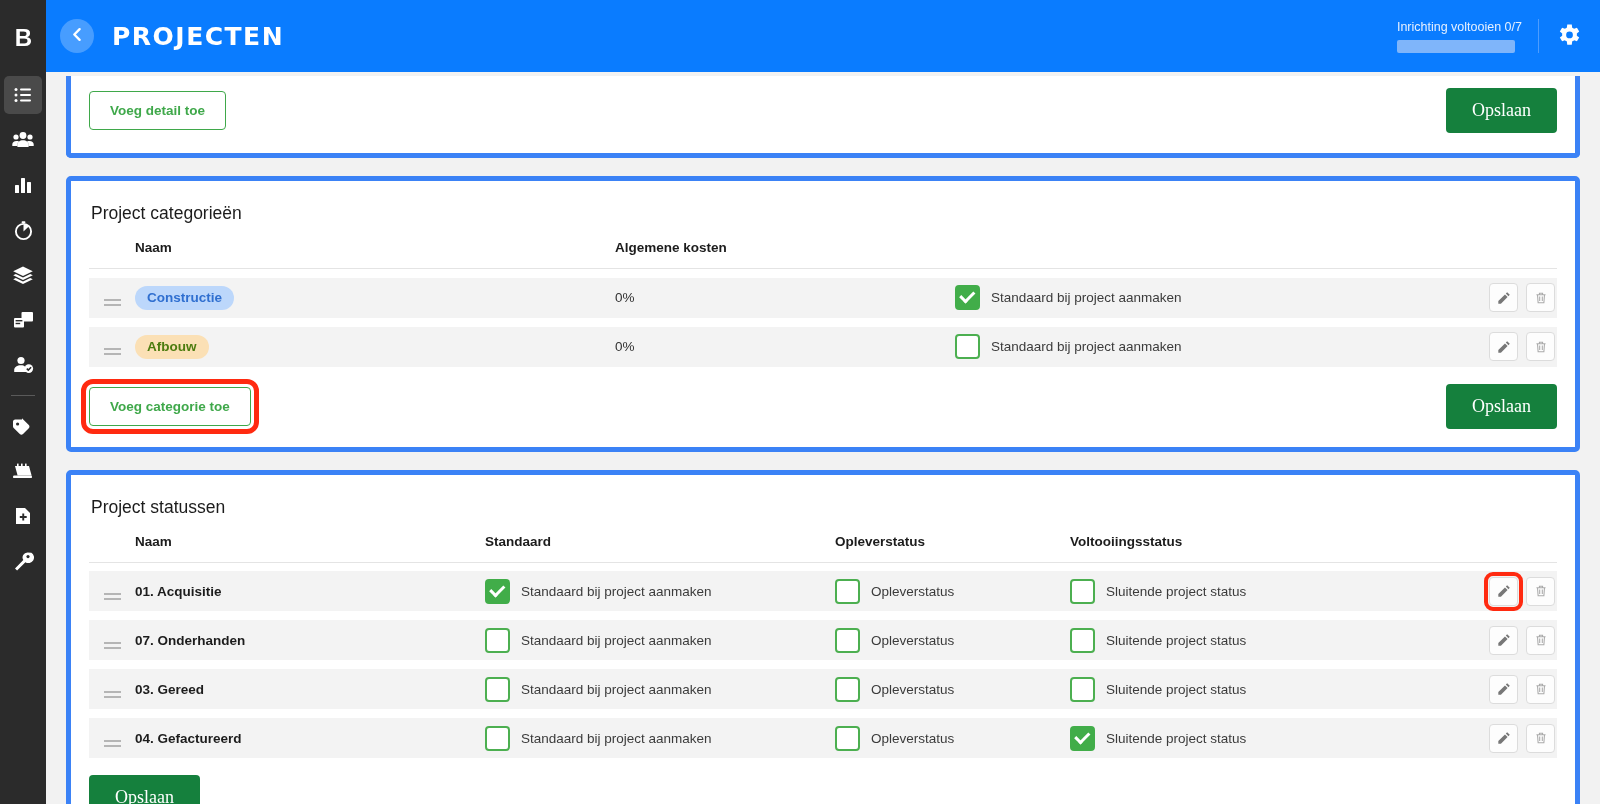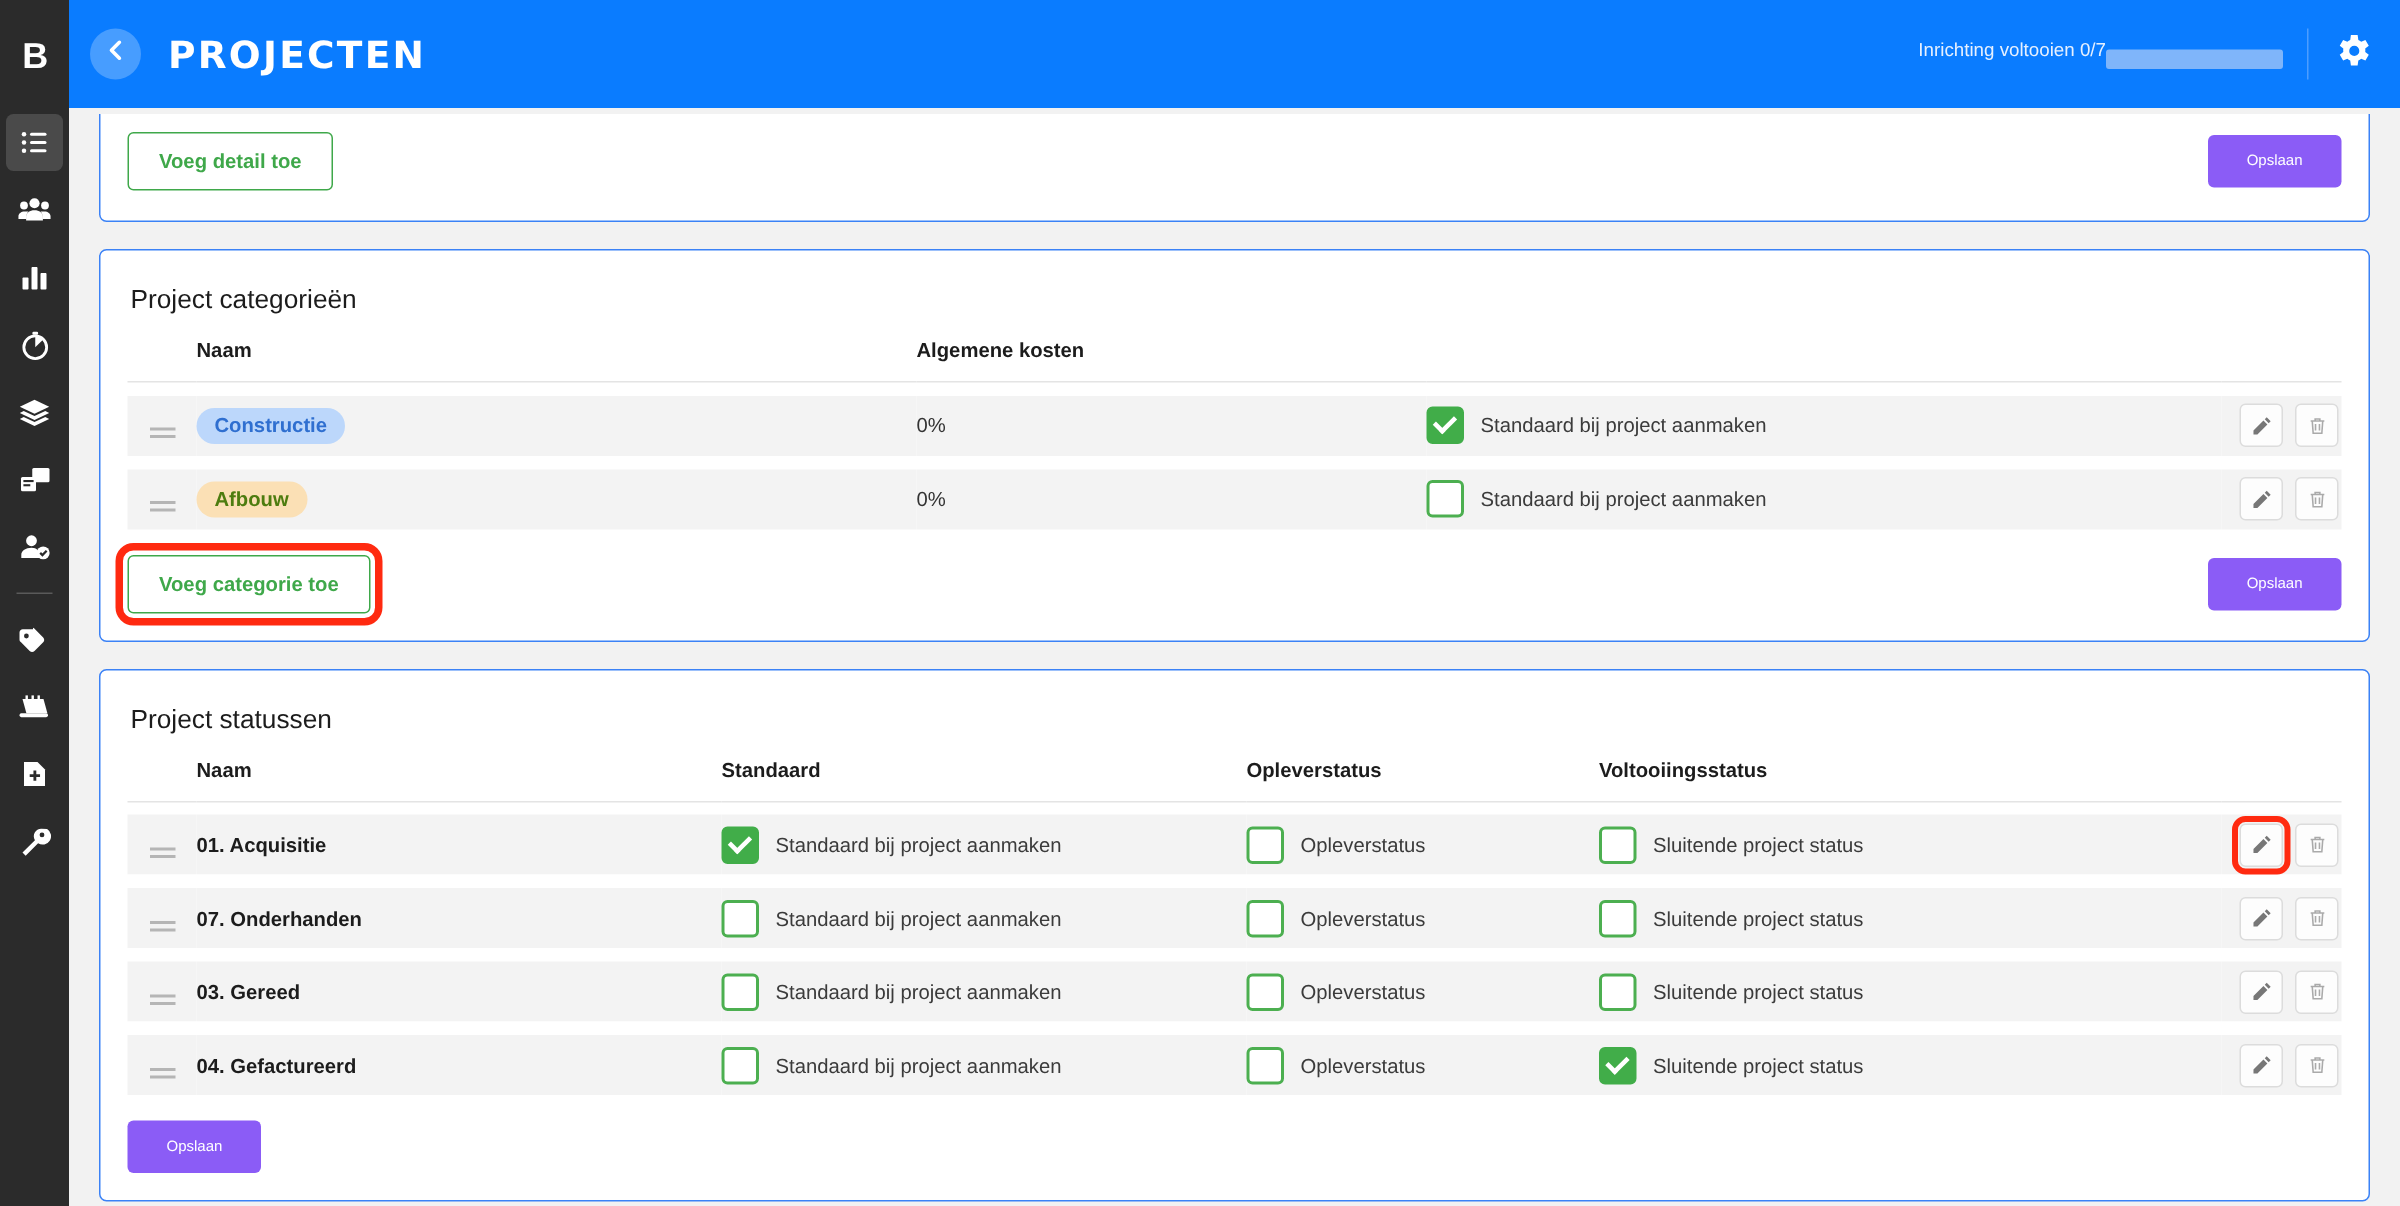--- a/index.html
+++ b/index.html
@@ -38,35 +38,35 @@
     flex: 0 0 auto; cursor: pointer;
   }
   #header-title {
     color: #fff; font-size: 25px; font-weight: bold; letter-spacing: 1.5px;
     margin-left: 18px; font-family: "DejaVu Sans", sans-serif;
   }
   #header-right {
     margin-left: auto; display: flex; align-items: center; height: 100%;
     padding-right: 18px;
   }
-  #progress-wrap { display: flex; flex-direction: row; align-items: flex-end; }
+  #progress-wrap { display: flex; flex-direction: column; align-items: flex-start; }
   #progress-label { color: #e6f0ff; font-size: 12.5px; margin-bottom: 6px; }
   #progress-track {
     width: 118px; height: 13px; background: #7fb5fa; border-radius: 2px;
   }
   #header-divider { width: 1px; height: 34px; background: #4d9dff; margin: 0 16px; }
   #gear-btn { cursor: pointer; display: flex; align-items: center; }
 
   
   #main {
     position: absolute; left: 46px; top: 76px; width: 1554px; height: 728px;
     background: #f2f2f2; padding: 0 20px;
   }
   .card {
-    background: #ffffff; border: 1px solid #3b82f6; border-radius: 5px;
+    background: #ffffff; border: 5px solid #3b82f6; border-radius: 5px;
     margin-bottom: 18px; padding: 0 18px;
   }
   .card-title {
     font-size: 17.5px; color: #1c1c1c; font-weight: normal;
     padding: 22px 0 16px 2px;
   }
 
   
   table { width: 100%; border-collapse: collapse; table-layout: fixed; }
   thead th {
@@ -117,23 +117,23 @@
     display: flex; align-items: center; justify-content: space-between;
     padding: 17px 0 18px 0;
   }
   .btn-outline {
     border: 1.5px solid #3fa84a; background: #fff; color: #3fa84a;
     font-size: 13.5px; font-weight: bold; padding: 11px 20px; border-radius: 4px;
     cursor: pointer; font-family: "Liberation Sans", sans-serif;
   }
   .btn-outline.hl { outline: 5px solid #ff2a10; outline-offset: 3px; }
   .btn-green {
-    background: #8b5cf6; border: none; color: #fff; font-size: 10px;
+    background: #15803d; border: none; color: #fff; font-size: 18px;
     padding: 12px 26px; border-radius: 4px; cursor: pointer;
-    font-family: Liberation Sans, sans-serif;
+    font-family: Liberation Serif, serif;
   }
   .top-card { padding-top: 0; margin-top: 0; border-top: none; border-radius: 0 0 5px 5px; }
 </style>
 </head>
 <body>
 
 <div id="sidebar">
   <div id="logo">B</div>
 
   <div class="nav-item active">

